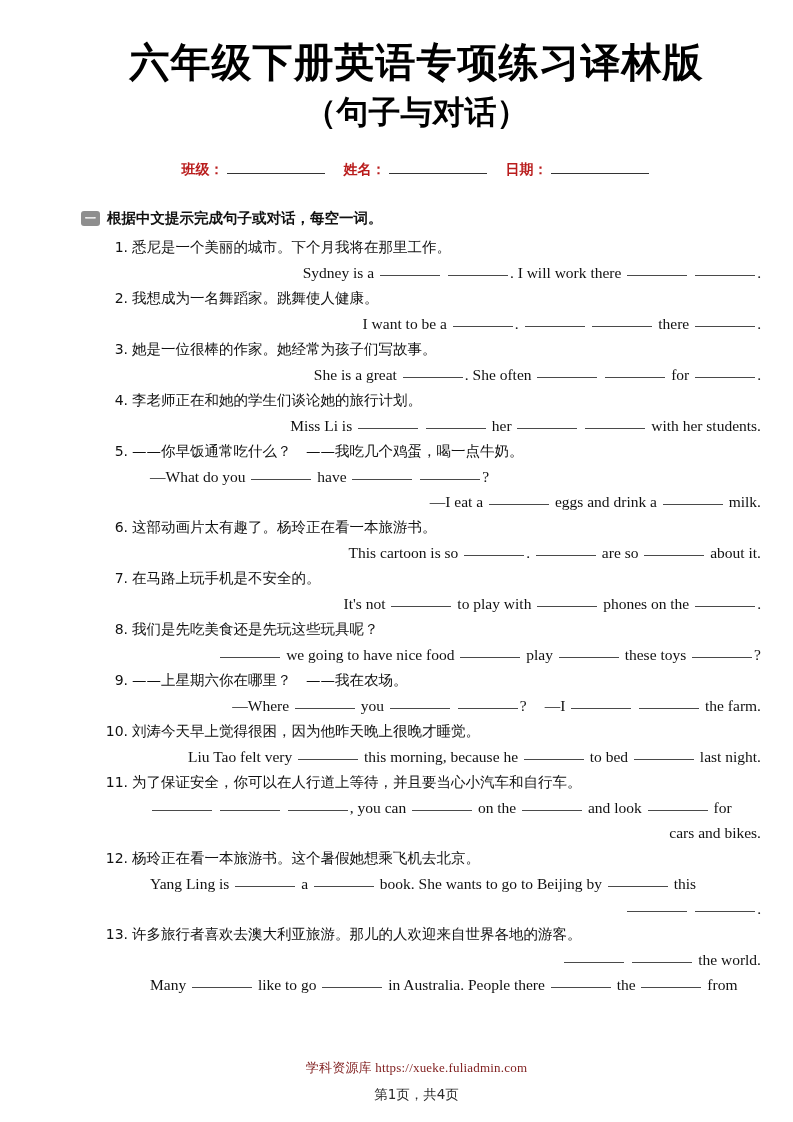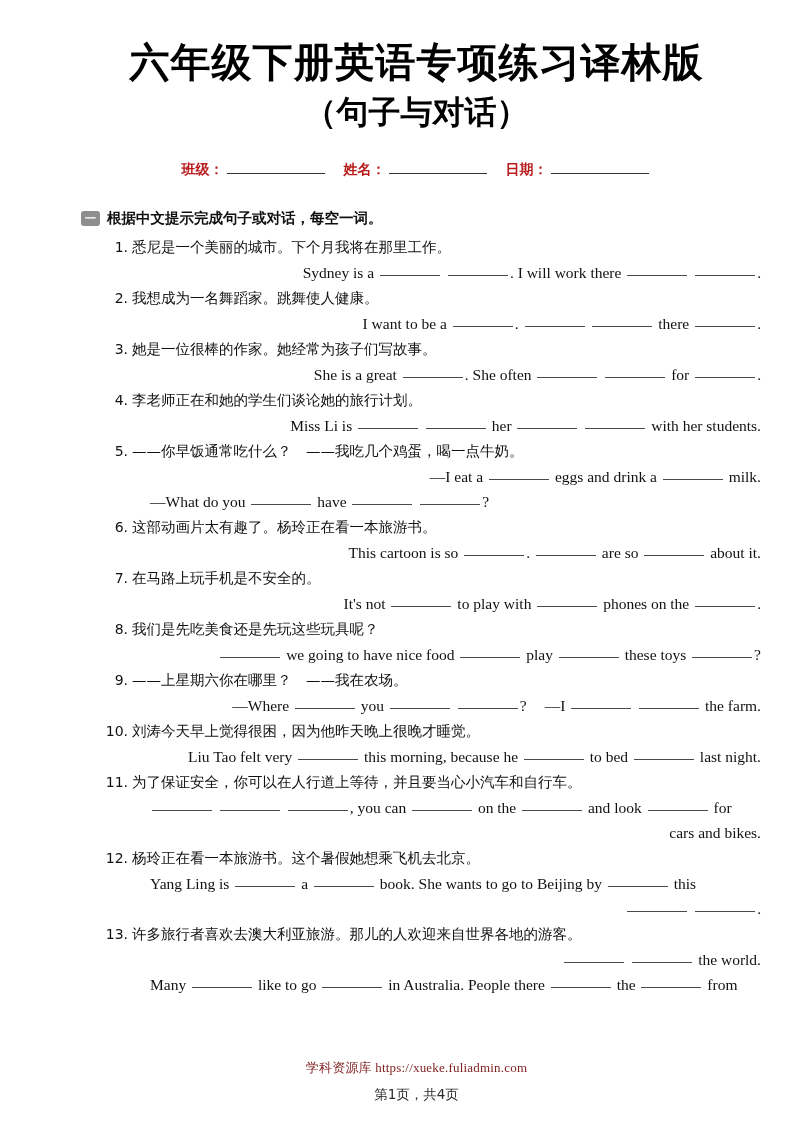--- a/index.html
+++ b/index.html
@@ -233,22 +233,22 @@
           <div class="qnum">4.</div>
           <div class="qbody">
             <div class="cn">李老师正在和她的学生们谈论她的旅行计划。</div>
             <div class="en nojust"><span>Miss Li is </span><span class="blank b-md"></span><span> </span><span class="blank b-md"></span><span> her </span><span class="blank b-md"></span><span> </span><span class="blank b-md"></span><span> with her students.</span></div>
           </div>
         </div>
         <div class="qitem">
           <div class="qnum">5.</div>
           <div class="qbody">
             <div class="cn">——你早饭通常吃什么？　——我吃几个鸡蛋，喝一点牛奶。</div>
+            <div class="en"><span>—What do you </span><span class="blank b-md"></span><span> have </span><span class="blank b-md"></span><span> </span><span class="blank b-md"></span><span>?</span></div>
             <div class="en nojust"><span>—I eat a </span><span class="blank b-md"></span><span> eggs and drink a </span><span class="blank b-md"></span><span> milk.</span></div>
-            <div class="en"><span>—What do you </span><span class="blank b-md"></span><span> have </span><span class="blank b-md"></span><span> </span><span class="blank b-md"></span><span>?</span></div>
           </div>
         </div>
         <div class="qitem">
           <div class="qnum">6.</div>
           <div class="qbody">
             <div class="cn">这部动画片太有趣了。杨玲正在看一本旅游书。</div>
             <div class="en nojust"><span>This cartoon is so </span><span class="blank b-md"></span><span>. </span><span class="blank b-md"></span><span> are so </span><span class="blank b-md"></span><span> about it.</span></div>
           </div>
         </div>
         <div class="qitem">

